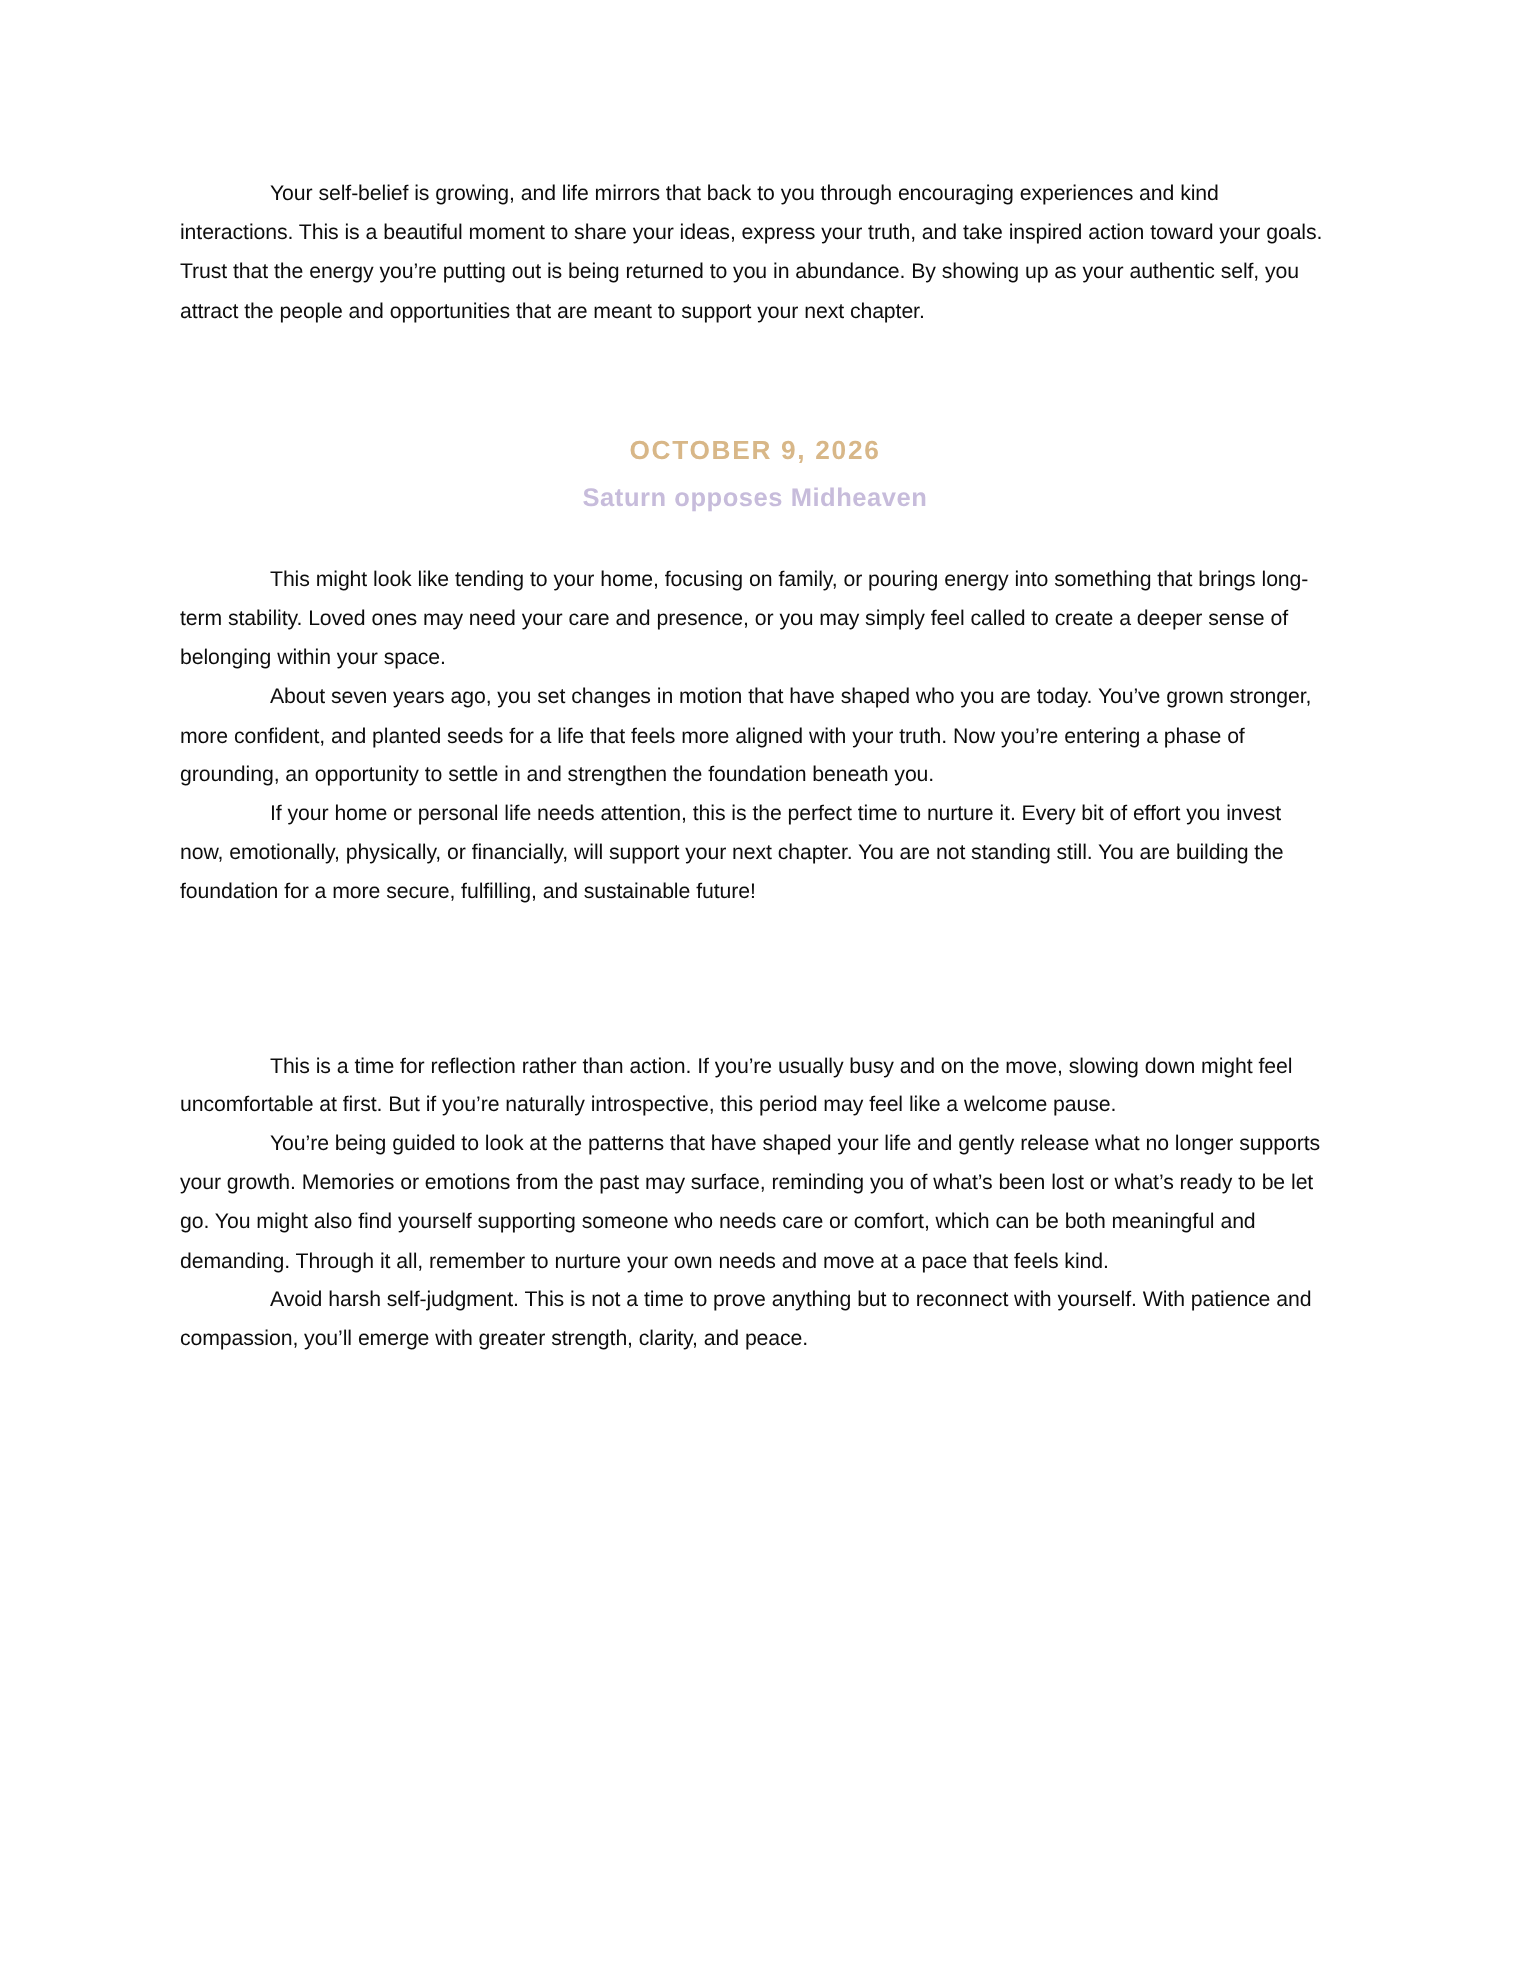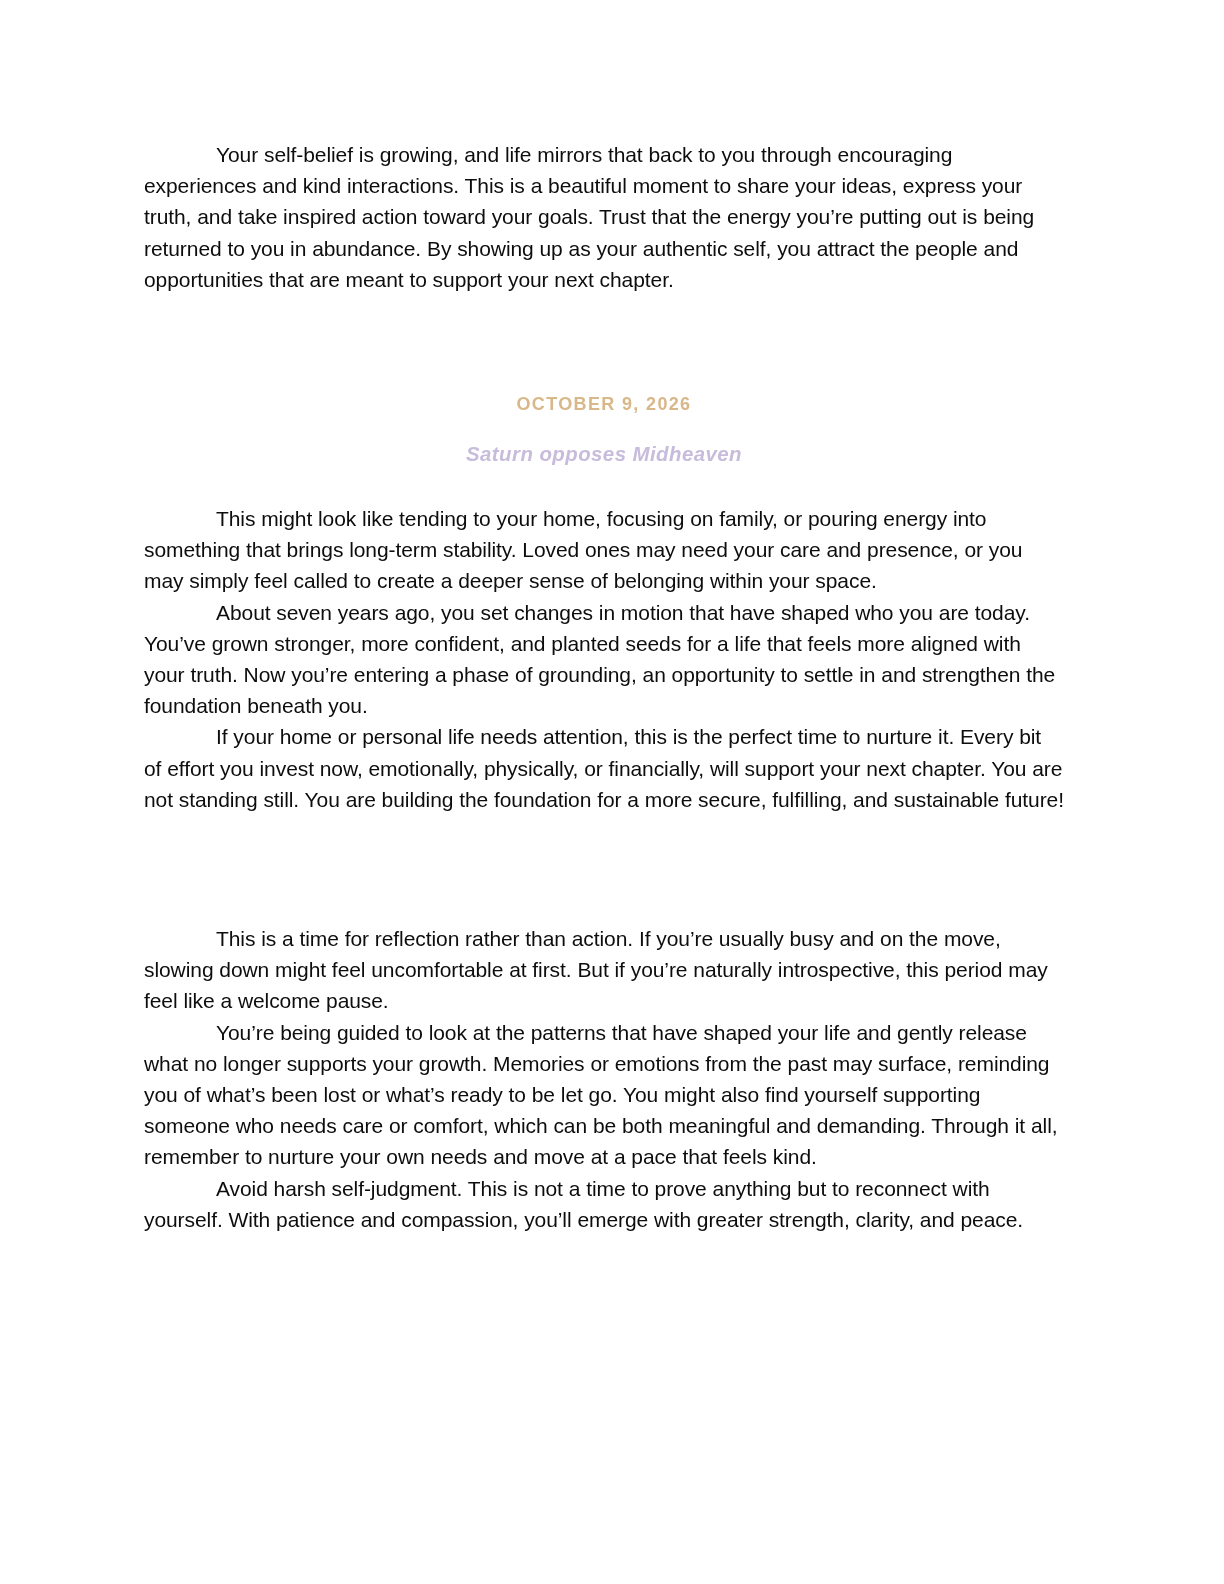--- a/index.html
+++ b/index.html
@@ -23,55 +23,54 @@
   }
   .content {
     position: absolute;
     left: 144px;
     top: 139px;
     width: 920px;
   }
 
   
   .para {
-    font-size: 21px;
+    font-size: 17px;
     line-height: 31.2px;
     color: #0d0d0d;
     text-indent: 72px;
     margin: 0;
     letter-spacing: -0.08px;
     word-spacing: 0.1px;
     text-align: left;
   }
   .section-body .para + .para {
     margin-top: 0;
   }
 
   
   .heading-block {
     text-align: center;
     margin: 0;
   }
   .heading-date {
-    font-size: 18px;
+    font-size: 21px;
     line-height: 34px;
     font-weight: 700;
     color: #d8b788;
     letter-spacing: 1.35px;
     text-transform: uppercase;
-    margin: 16px;
+    margin: 4px;
   }
   .heading-aspect {
     font-size: 20.4px;
     line-height: 34px;
     font-weight: 700;
     color: #c7bcdb;
     letter-spacing: 0.45px;
     margin: 0;
-    font-style: italic;
   }
   .heading-areas {
     font-size: 20.4px;
     line-height: 34px;
     font-weight: 700;
     color: #c7bcdb;
     letter-spacing: 0.45px;
     margin: 0;
     white-space: nowrap;
   }

